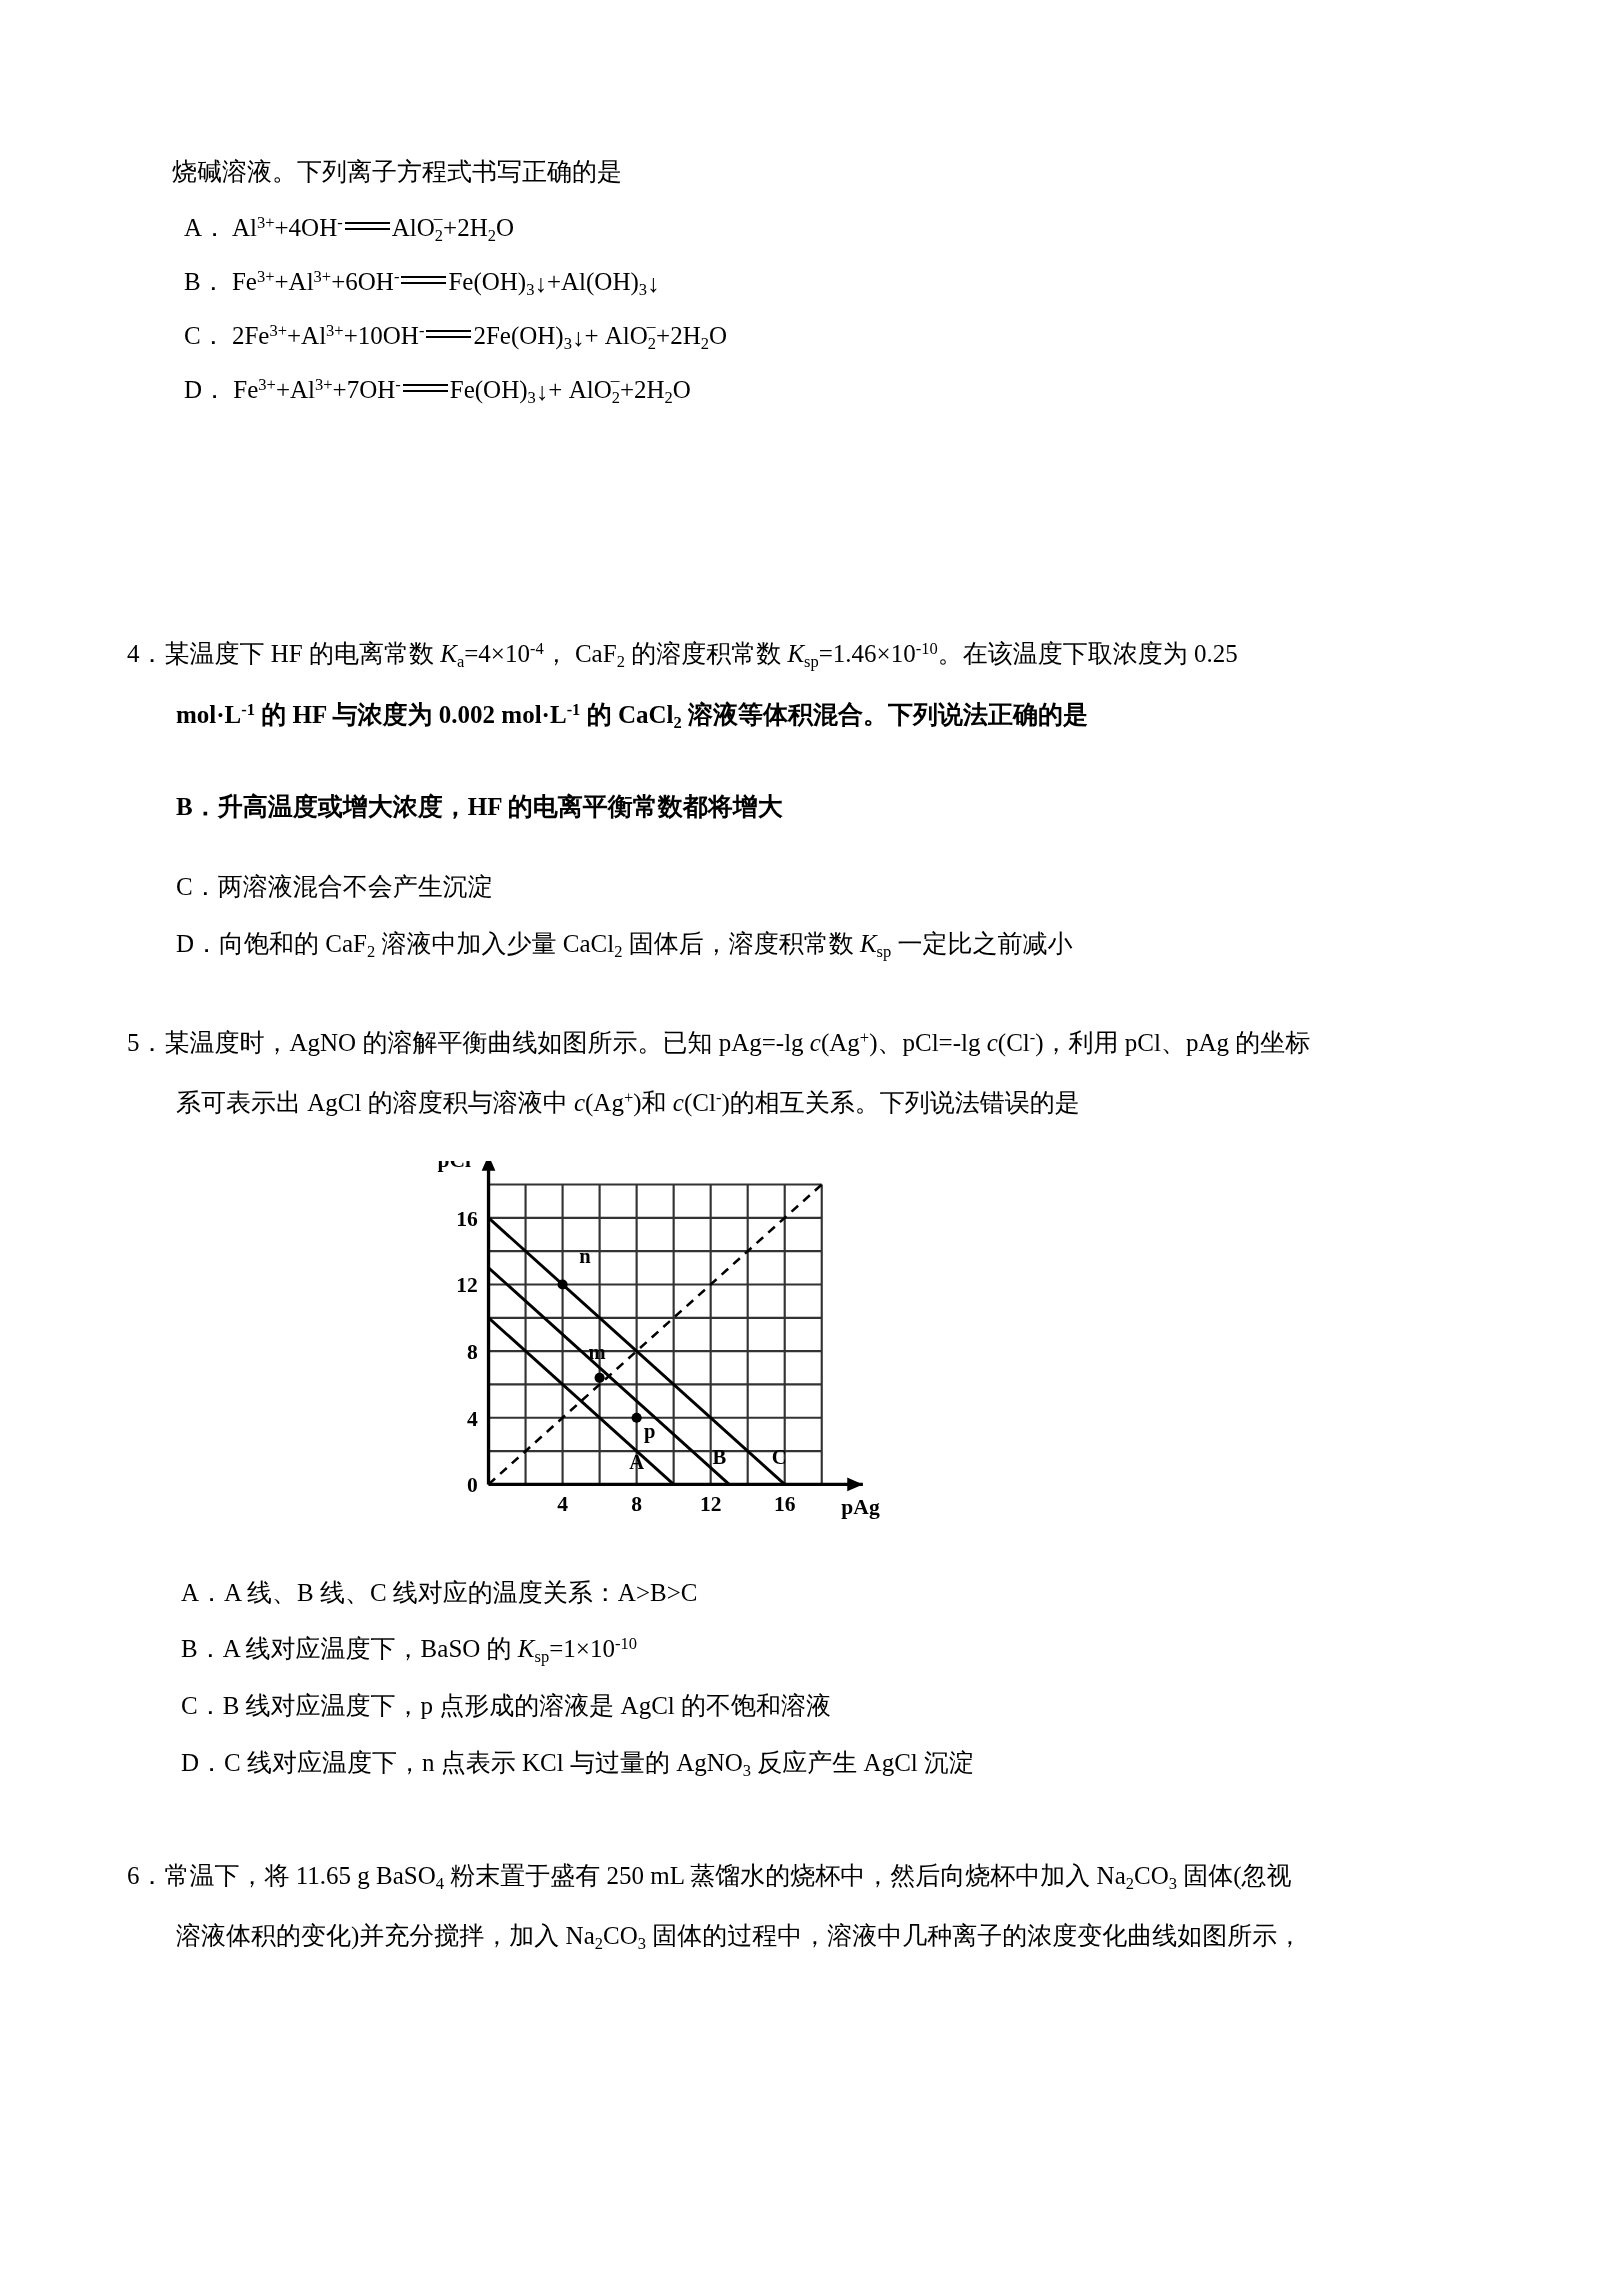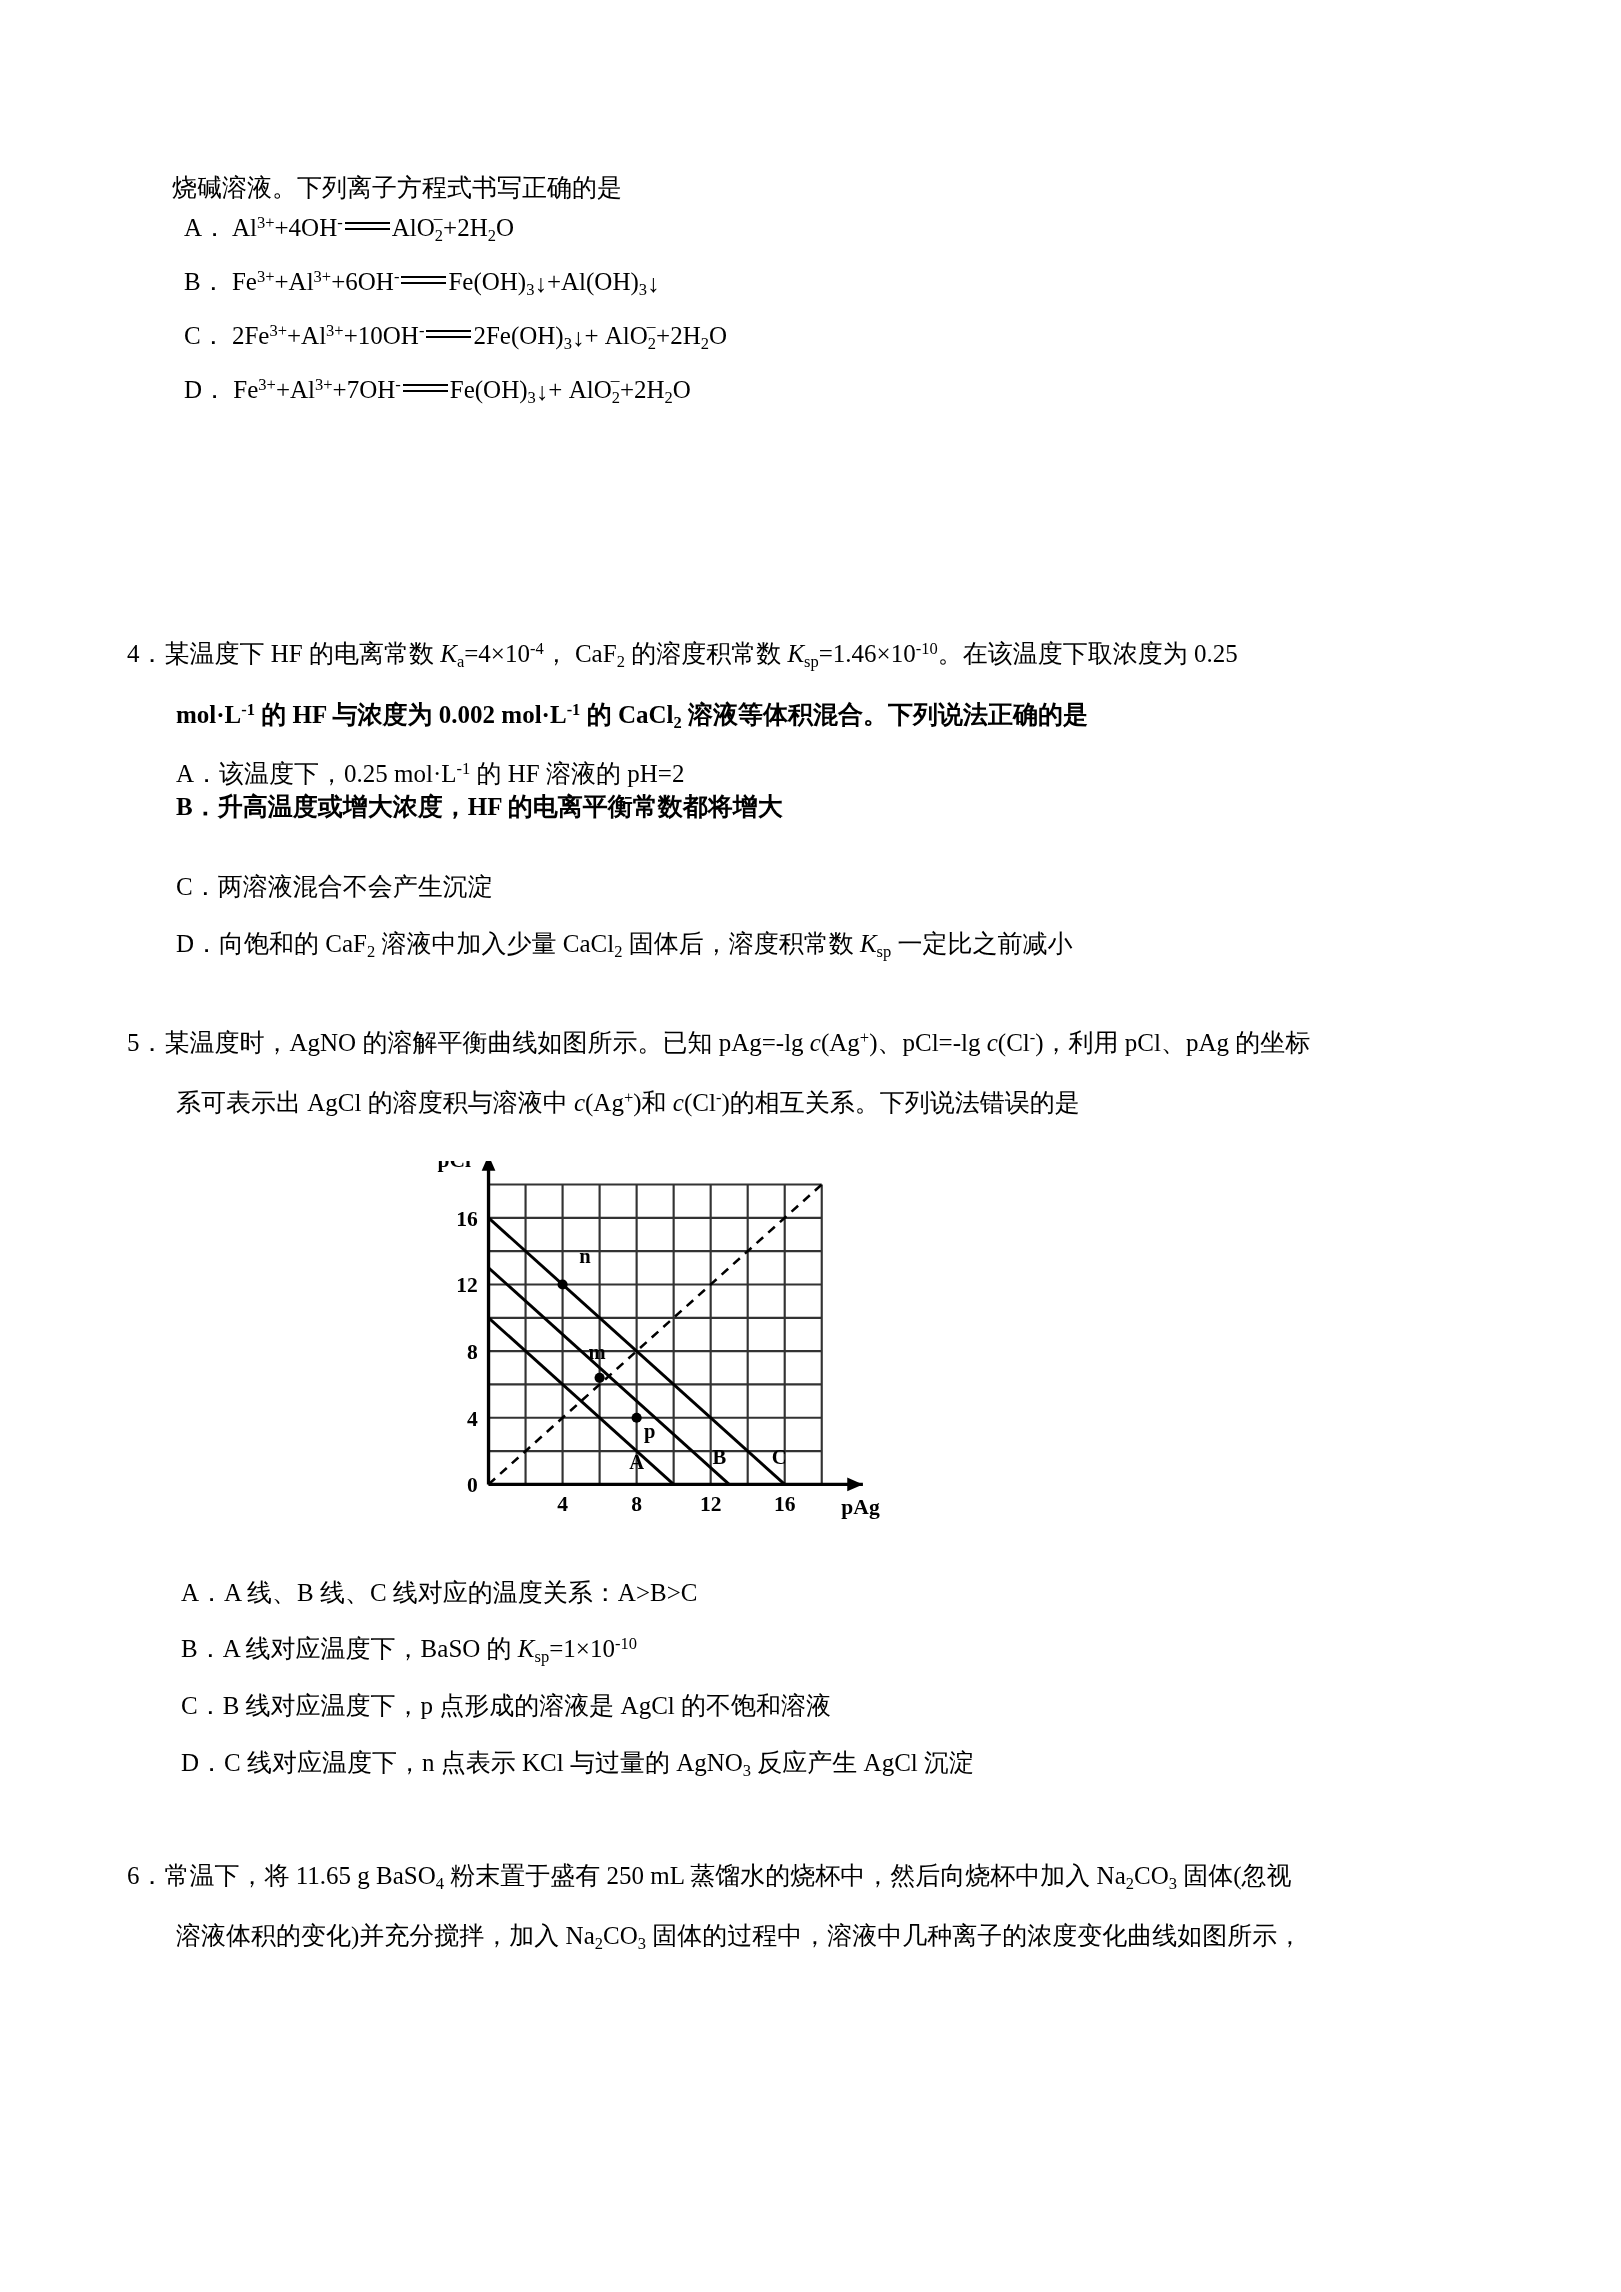--- a/index.html
+++ b/index.html
@@ -66,21 +66,21 @@
   }
   .figure svg{ display:block; }
 
   .qnum{ display:inline-block; }
 </style>
 </head>
 <body>
 
 <div class="page">
 
-  <div class="abs" style="left:172px; top:155px;margin-top:16px;">
+  <div class="abs" style="left:172px; top:155px;">
     <span>烧碱溶液。下列离子方程式书写正确的是</span>
   </div>
 
   <div class="abs" style="left:184px; top:211px;">
     <span>A．</span>
     <span>
       Al<sup>3+</sup>+4OH<sup>-</sup><span class="eqarrow"></span><span class="alo">AlO<sub>2</sub><span class="neg">–</span></span>+2H<sub>2</sub>O
     </span>
   </div>
 
@@ -106,23 +106,20 @@
   </div>
 
   <div class="abs" style="left:127px; top:637px;">
     <span class="qnum">4．</span><span>某温度下 HF 的电离常数 </span><span class="ital">K</span><sub>a</sub><span>=4×10</span><sup>-4</sup><span>，    CaF</span><sub>2</sub><span> 的溶度积常数 </span><span class="ital">K</span><sub>sp</sub><span>=1.46×10</span><sup>-10</sup><span>。在该温度下取浓度为 0.25</span>
   </div>
 
   <div class="abs" style="left:176px; top:698px;font-weight:bold;">
     <span>mol·L</span><sup>-1</sup><span> 的 HF 与浓度为 0.002 mol·L</span><sup>-1</sup><span> 的 CaCl</span><sub>2</sub><span> 溶液等体积混合。下列说法正确的是</span>
   </div>
 
-  <div class="abs" style="left:176px; top:757px;">
-    <span>A．</span><span>该温度下，0.25 mol·L</span><sup>-1</sup><span> 的 HF 溶液的 pH=2</span>
-  </div>
 
   <div class="abs" style="left:176px; top:790px;font-weight:bold;">
     <span>B．</span><span>升高温度或增大浓度，HF 的电离平衡常数都将增大</span>
   </div>
 
   <div class="abs" style="left:176px; top:870px;">
     <span>C．</span><span>两溶液混合不会产生沉淀</span>
   </div>
 
   <div class="abs" style="left:176px; top:927px;">

